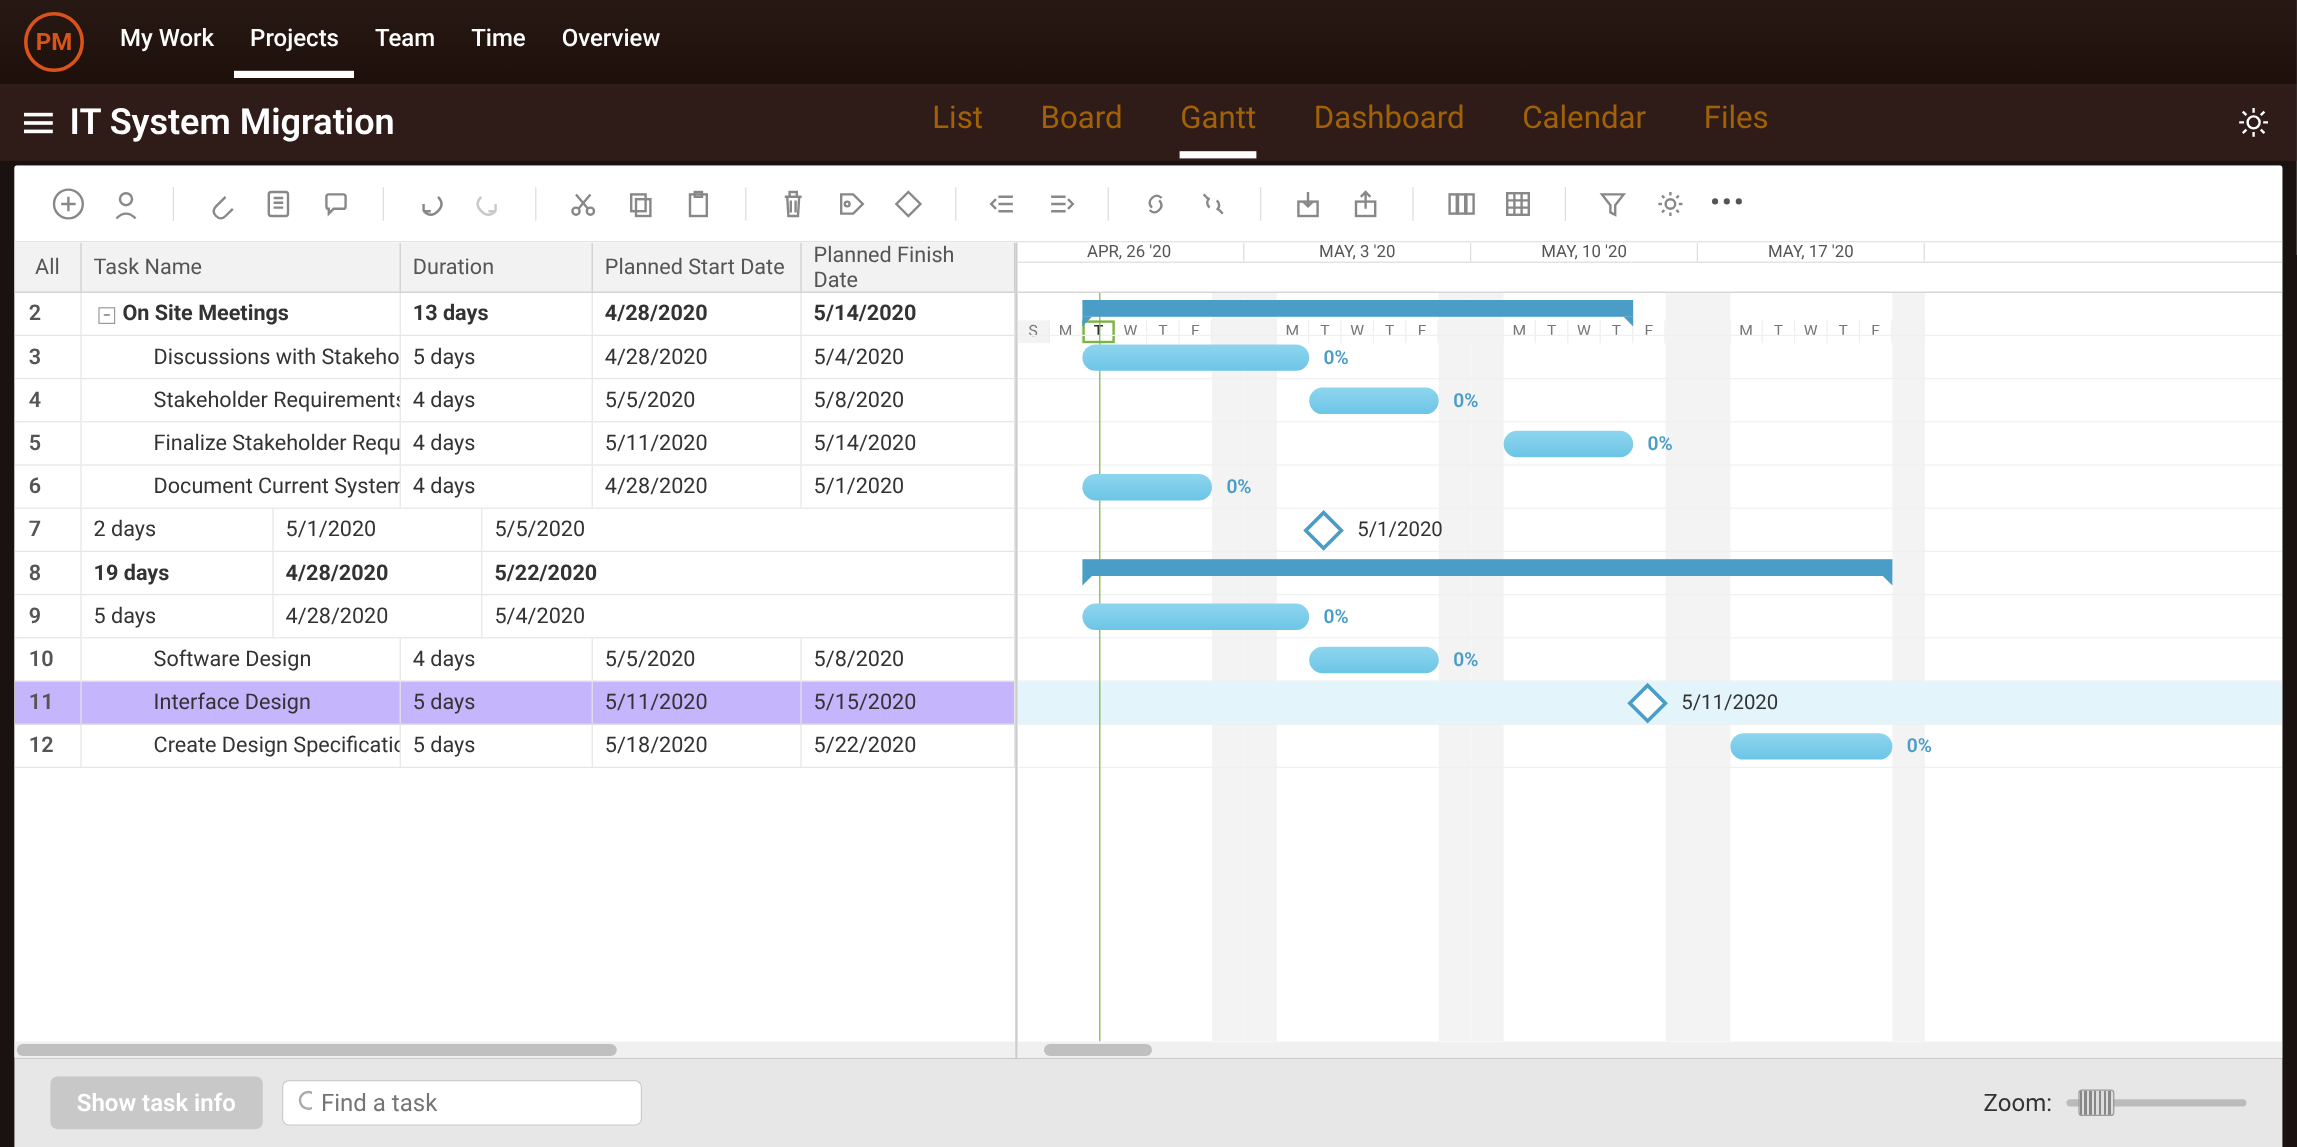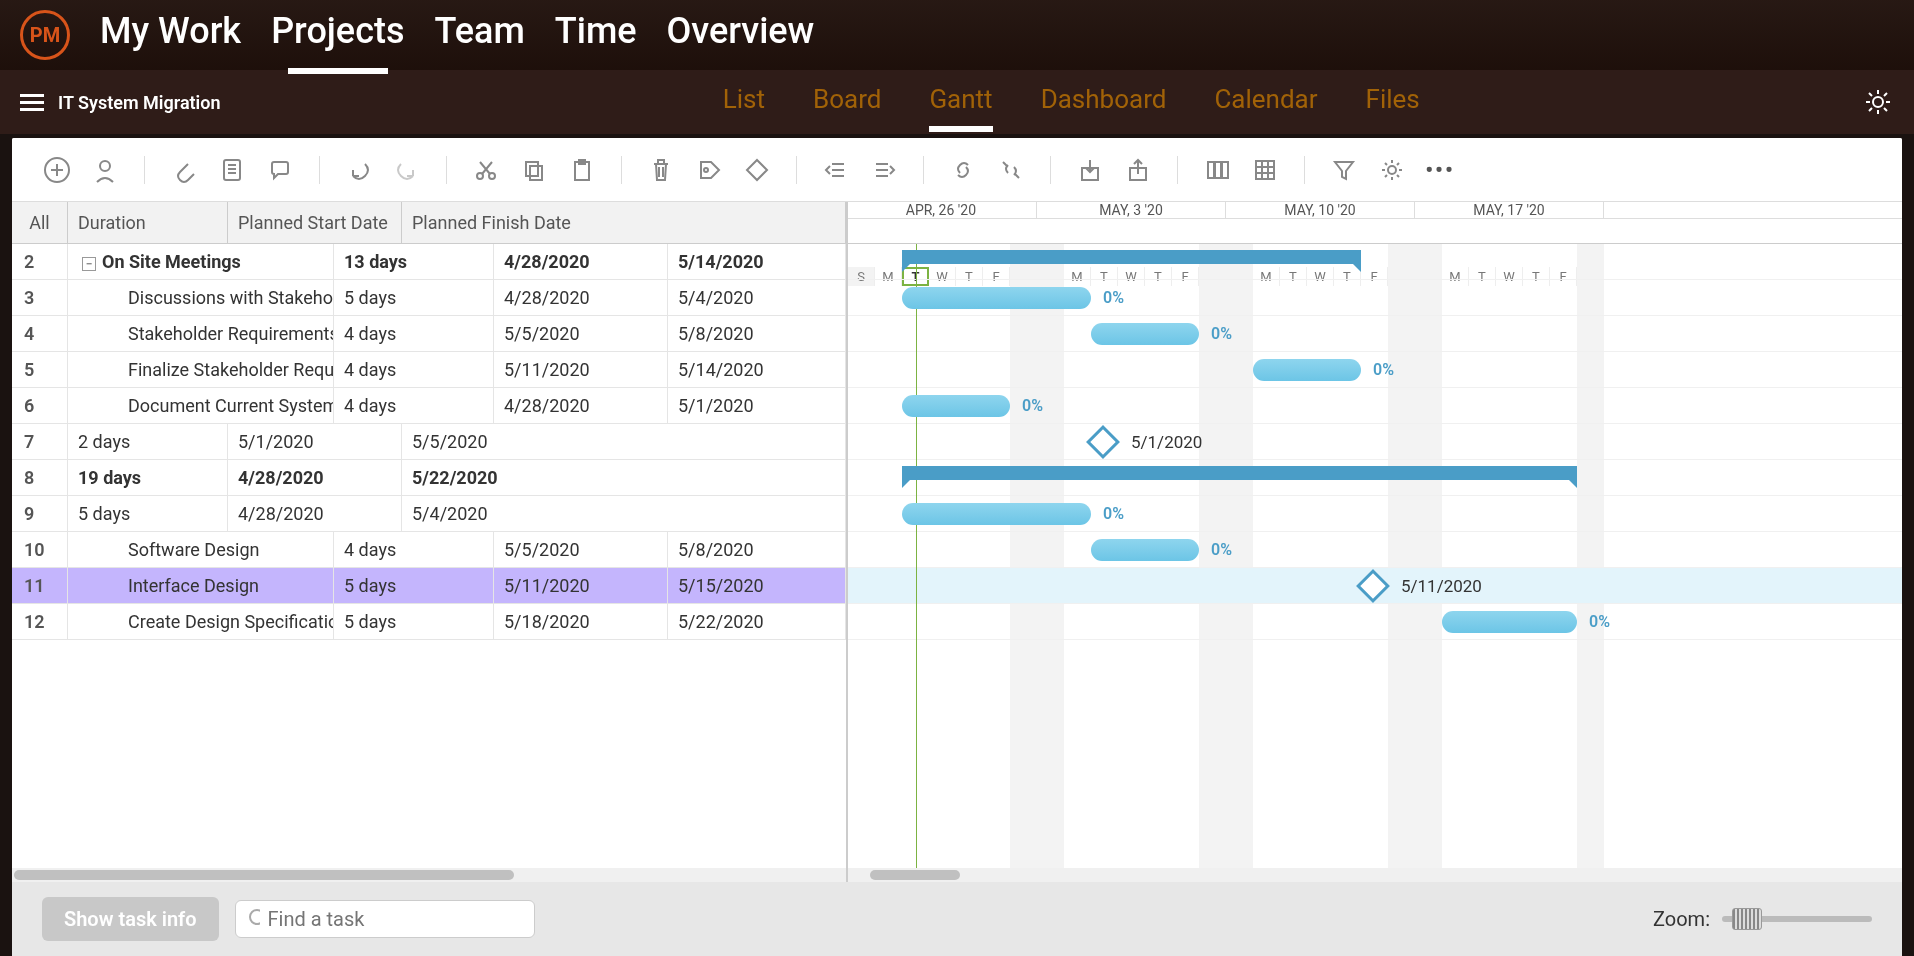--- a/index.html
+++ b/index.html
@@ -3,34 +3,34 @@
 <meta charset="utf-8">
 <style>
 * { margin: 0; padding: 0; box-sizing: border-box; font-family: -apple-system, BlinkMacSystemFont, "Segoe UI", Roboto, Arial, sans-serif; }
 html, body { width: 100%; height: 100%; overflow: hidden; }
 body { background: #1a1210; display: flex; flex-direction: column; }
 
 
 .topnav { height: 70px; background: linear-gradient(to bottom, rgba(40,25,20,0.95), rgba(30,15,10,0.92)); display: flex; align-items: center; padding: 0 20px; color: #fff; }
 .logo { width: 50px; height: 50px; border: 3px solid #d8541a; border-radius: 50%; display: flex; align-items: center; justify-content: center; color: #d8541a; font-weight: bold; font-size: 20px; margin-right: 30px; }
 .topnav-tabs { display: flex; gap: 30px; flex: 1; }
-.topnav-tab { font-size: 36px; font-weight: 500; color: #fff; cursor: pointer; padding-bottom: 8px; position: relative; }
+.topnav-tab { font-size: 20px; font-weight: 500; color: #fff; cursor: pointer; padding-bottom: 8px; position: relative; }
 .topnav-tab.active::after { content: ""; position: absolute; bottom: -14px; left: 50%; transform: translateX(-50%); width: 100px; height: 6px; background: #fff; }
 .topnav-right { display: flex; align-items: center; gap: 18px; }
 .presentation-icon { width: 40px; height: 40px; display: flex; align-items: center; justify-content: center; }
 .subscribe-btn { background: #7cb342; border: 3px solid #fff; border-radius: 5px; color: #fff; font-size: 22px; font-weight: 500; padding: 8px 24px; cursor: pointer; }
 .circ-btn { width: 40px; height: 40px; border: 3px solid #fff; border-radius: 50%; display: flex; align-items: center; justify-content: center; color: #fff; font-size: 24px; cursor: pointer; }
 .user-name { font-size: 24px; color: #fff; margin: 0 8px; }
 .avatar { width: 60px; height: 66px; background: linear-gradient(#f5d0b0 40%, #d43 60%); border-radius: 2px; }
 
 
 .subnav { height: 64px; background: rgba(50,30,25,0.9); display: flex; align-items: center; padding: 0 20px; color: #fff; }
 .hamburger { display: flex; flex-direction: column; gap: 4px; margin-right: 14px; cursor: pointer; }
 .hamburger div { width: 24px; height: 3px; background: #fff; }
-.project-title { font-size: 18px; font-weight: 600; flex: 0 0 auto; margin-right: 60px; }
+.project-title { font-size: 30px; font-weight: 600; flex: 0 0 auto; margin-right: 60px; }
 .view-tabs { display: flex; gap: 48px; flex: 1; justify-content: center; }
 .view-tab { font-size: 26px; color: #a16207; cursor: pointer; position: relative; padding-bottom: 6px; }
 .view-tab.active::after { content: ""; position: absolute; bottom: -12px; left: 50%; transform: translateX(-50%); width: 64px; height: 6px; background: #fff; }
 .gear-right { width: 32px; height: 32px; color: #fff; cursor: pointer; }
 
 
 .content { flex: 1; background: #e7e7e7; display: flex; flex-direction: column; margin: 4px 12px 0 12px; border-radius: 2px 2px 0 0; overflow: hidden; }
 
 
 .toolbar { height: 64px; background: #fff; display: flex; align-items: center; gap: 18px; padding: 0 30px; border-bottom: 1px solid #ddd; }
@@ -282,20 +282,21 @@
         </svg>
       </div>
     <div class="tb-icon" style="font-size:22px;font-weight:bold;letter-spacing:2px;color:#555">•••</div>
   </div>
 
   <div class="main-split">
 
     <div class="grid-pane">
       <div class="grid-header">
         <div class="gh-cell col-num">All</div>
+        <div class="gh-cell col-name">Task Name</div>
         <div class="gh-cell col-dur">Duration</div>
         <div class="gh-cell col-start">Planned Start Date</div>
         <div class="gh-cell col-finish">Planned Finish Date</div>
       </div>
       <div class="grid-body" id="grid-body">
           <div class="grid-row summary">
             <div class="gr-cell gr-num">2</div>
             <div class="gr-cell gr-name">
               <span class="indent-0"><span class="collapse-box">−</span>On Site Meetings</span>
             </div>

